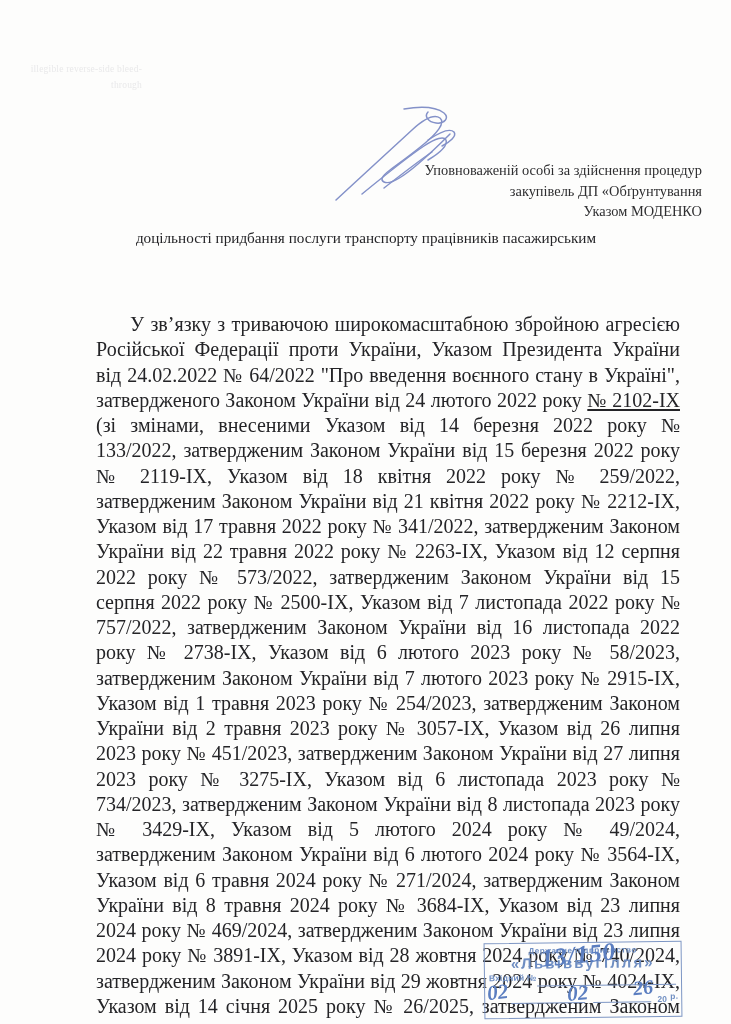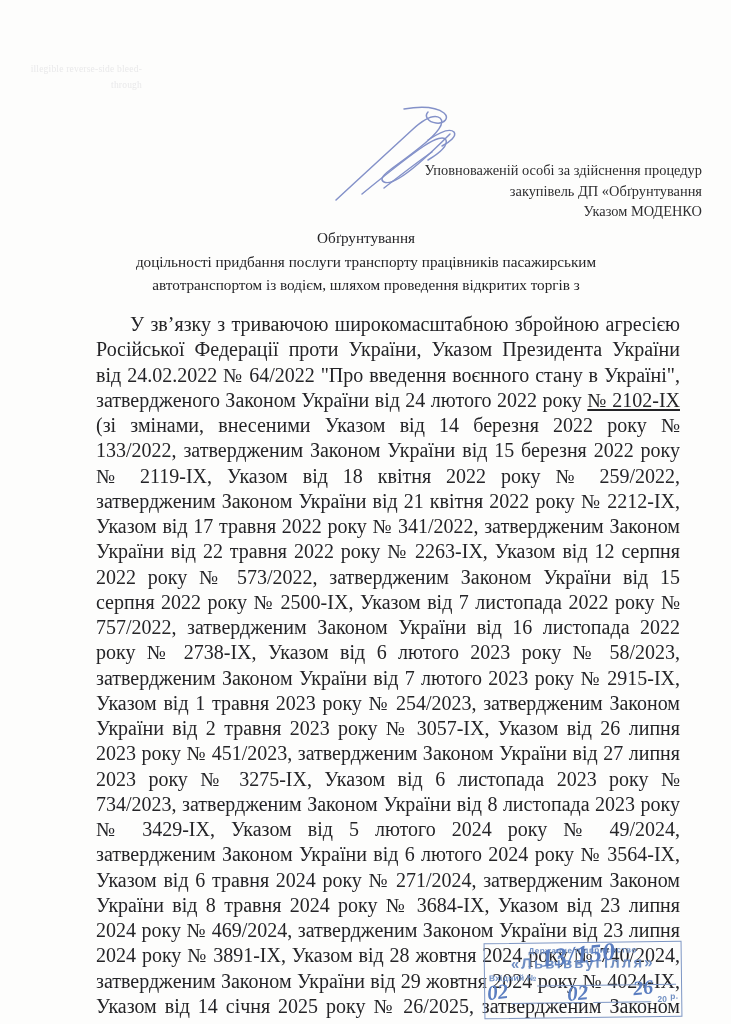--- a/index.html
+++ b/index.html
@@ -213,23 +213,21 @@
     </g>
   </svg>
 
   <div class="delegate">
     <div>Уповноваженій особі за здійснення процедур</div>
     <div>закупівель  ДП «Обґрунтування</div>
     <div>Указом МОДЕНКО</div>
   </div>
 
   <div class="doc-title">
-    <span class="t-line">Обґрунтування</span>
     <span class="t-line">доцільності  придбання послуги транспорту працівників пасажирським</span>
-    <span class="t-line">автотранспортом із водієм, шляхом проведення відкритих торгів з</span>
   </div>
 
   <div class="body-text">
     <p><span>У зв’язку з триваючою широкомасштабною збройною агресією Російської Федерації проти України, Указом Президента України від 24.02.2022 № 64/2022 "Про введення воєнного стану в Україні", затвердженого Законом України від 24 лютого 2022 року </span><span class="u">№ 2102-IX</span><span> (зі змінами, внесеними Указом від 14 березня 2022 року № 133/2022, затвердженим Законом України від 15 березня 2022 року № 2119-IX, Указом від 18 квітня 2022 року № 259/2022, затвердженим Законом України від 21 квітня 2022 року № 2212-IX, Указом від 17 травня 2022 року № 341/2022, затвердженим Законом України від 22 травня 2022 року № 2263-IX, Указом від 12 серпня 2022 року № 573/2022, затвердженим Законом України від 15 серпня 2022 року № 2500-IX, Указом від 7 листопада 2022 року № 757/2022, затвердженим Законом України від 16 листопада 2022 року № 2738-IX, Указом від 6 лютого 2023 року № 58/2023, затвердженим Законом України від 7 лютого 2023 року № 2915-IX, Указом від 1 травня 2023 року № 254/2023, затвердженим Законом України від 2 травня 2023 року № 3057-IX, Указом від 26 липня 2023 року № 451/2023, затвердженим Законом України від 27 липня 2023 року № 3275-IX, Указом від 6 листопада 2023 року № 734/2023, затвердженим Законом України від 8 листопада 2023 року № 3429-IX, Указом від 5 лютого 2024 року № 49/2024, затвердженим Законом України від 6 лютого 2024 року № 3564-IX, Указом від 6 травня 2024 року № 271/2024, затвердженим Законом України від 8 травня 2024 року № 3684-IX, Указом від 23 липня 2024 року № 469/2024, затвердженим Законом України від 23 липня 2024 року № 3891-IX, Указом від 28 жовтня 2024 року № 740/2024, затвердженим Законом України від 29 жовтня 2024 року № 4024-IX, Указом від 14 січня 2025 року № 26/2025, затвердженим Законом України від 15 січня 2025 року № 4220-IX, Указом від 15 квітня 2025 року № 235/2025, затвердженим Законом України від 16 квітня 2025 року № 4356-IX, та Указом від 14 липня 2025 року № 478/2025, затвердженим Законом України від 15 липня 2025 року № 4524-IX), з наступними змінами відповідно до Указу Президента України від </span><span class="b">20 жовтня</span></p>
   </div>
 
   <div class="reg-stamp">
     <div class="s-org">Державне підприємство</div>
     <div class="s-name">«Львіввугілля»</div>
 

